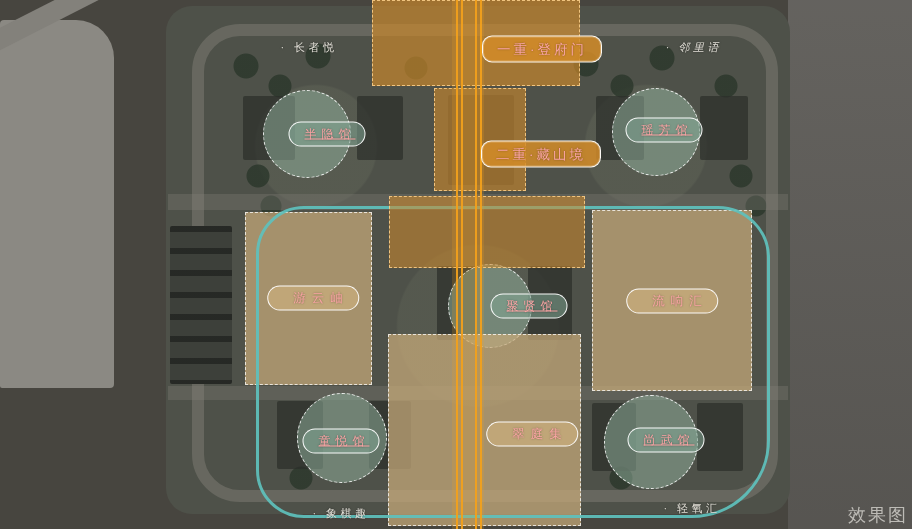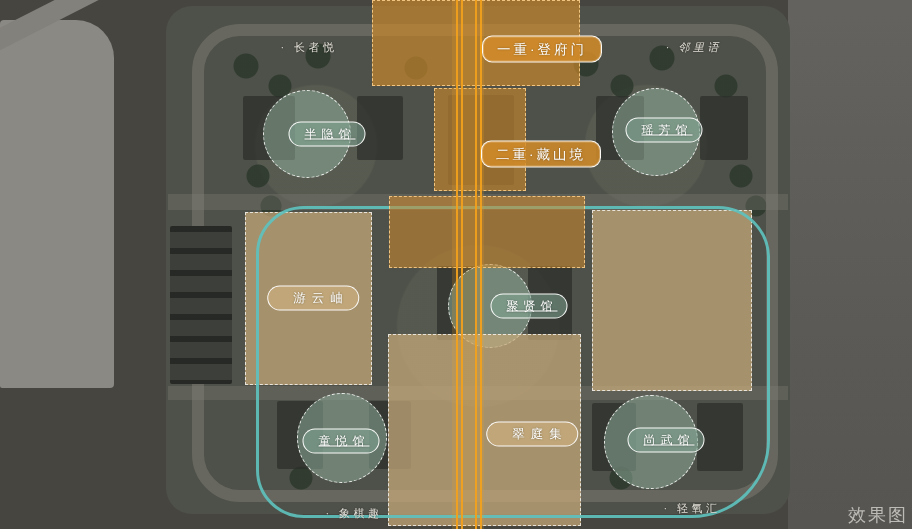--- a/index.html
+++ b/index.html
@@ -40,21 +40,21 @@
     background-image:repeating-linear-gradient(180deg,rgba(20,22,20,.55) 0 6px,transparent 6px 22px);}
   
   .circle{border:1.5px dashed rgba(255,255,255,.85);border-radius:50%;background:rgba(148,180,160,.5);}
   .tanzone{background:rgba(199,170,122,.72);border:1.5px dashed rgba(255,255,255,.75);box-sizing:border-box;}
   .orangezone{background:rgba(207,138,43,.6);border:1.5px dashed rgba(255,210,140,.85);box-sizing:border-box;}
   .axis-band{left:452px;top:0;width:32px;height:529px;background:rgba(235,160,35,.2);}
   .axis-line{top:0;width:2px;height:529px;background:#f1a01c;opacity:.95;}
   .teal-outline{left:256px;top:206px;width:514px;height:312px;border:3px solid #5ec1bd;
     border-radius:48px 52px 78px 48px;opacity:.92;box-sizing:border-box;}
   
-  .pill{position:absolute;transform:translate(-50%,-50%);white-space:nowrap;color:#ffffff;text-align:center;
+  .pill{position:absolute;transform:translate(-50%,-50%);white-space:nowrap;color:#fca5a5;text-align:center;
     border:1px solid rgba(255,255,255,.95);text-shadow:0 0 2px rgba(0,0,0,.4);}
   .pill-green{background:rgba(130,165,148,.55);border-radius:999px;font-size:12px;letter-spacing:5px;padding:3px 9px 3px 15px;text-decoration:underline;}
   .pill-tan{background:rgba(210,180,128,.6);border-radius:999px;font-size:12.5px;letter-spacing:6px;padding:3px 9px 3px 25px;}
   .pill-axis{background:rgba(211,140,40,.85);border-radius:10px;font-size:13.5px;letter-spacing:3px;padding:3.5px 14px;
     box-shadow:inset 0 0 0 1px rgba(255,255,255,.25);}
   .poi{position:absolute;transform:translate(-50%,-50%);color:#e3e0d8;font-size:11px;letter-spacing:3.5px;
     white-space:nowrap;text-shadow:0 0 2px rgba(0,0,0,.55);}
   .watermark{position:absolute;transform:translate(-50%,-50%);color:#bdbbb6;font-size:18px;letter-spacing:2px;
     font-family:"Liberation Sans","DejaVu Sans",sans-serif;white-space:nowrap;}
 </style>
@@ -109,22 +109,23 @@
   <div class="pill pill-axis" style="left:542px;top:49px;">一重·登府门</div>
   <div class="pill pill-axis" style="left:541px;top:154px;">二重·藏山境</div>
 
   <div class="pill pill-green" style="left:327px;top:134px;">半隐馆</div>
   <div class="pill pill-green" style="left:664px;top:130px;">瑶芳馆</div>
   <div class="pill pill-green" style="left:529px;top:306px;">聚贤馆</div>
   <div class="pill pill-green" style="left:341px;top:441px;">童悦馆</div>
   <div class="pill pill-green" style="left:666px;top:440px;">尚武馆</div>
 
   <div class="pill pill-tan" style="left:313px;top:298px;">游云岫</div>
+  <div class="pill pill-tan" style="left:672px;top:301px;">流响汇</div>
   <div class="pill pill-tan" style="left:532px;top:434px;">翠庭集</div>
 
   <div class="poi" style="left:309px;top:47px;">· 长者悦</div>
   <div class="poi" style="left:694px;top:47px;font-style:italic;">· 邻里语</div>
-  <div class="poi" style="left:354px;top:513px;">· 象棋趣</div>
+  <div class="poi" style="left:341px;top:513px;">· 象棋趣</div>
   <div class="poi" style="left:692px;top:508px;">· 轻氧汇</div>
 
   <div class="watermark" style="left:878px;top:515px;">效果图</div>
 
 </div>
 
 </body></html>

